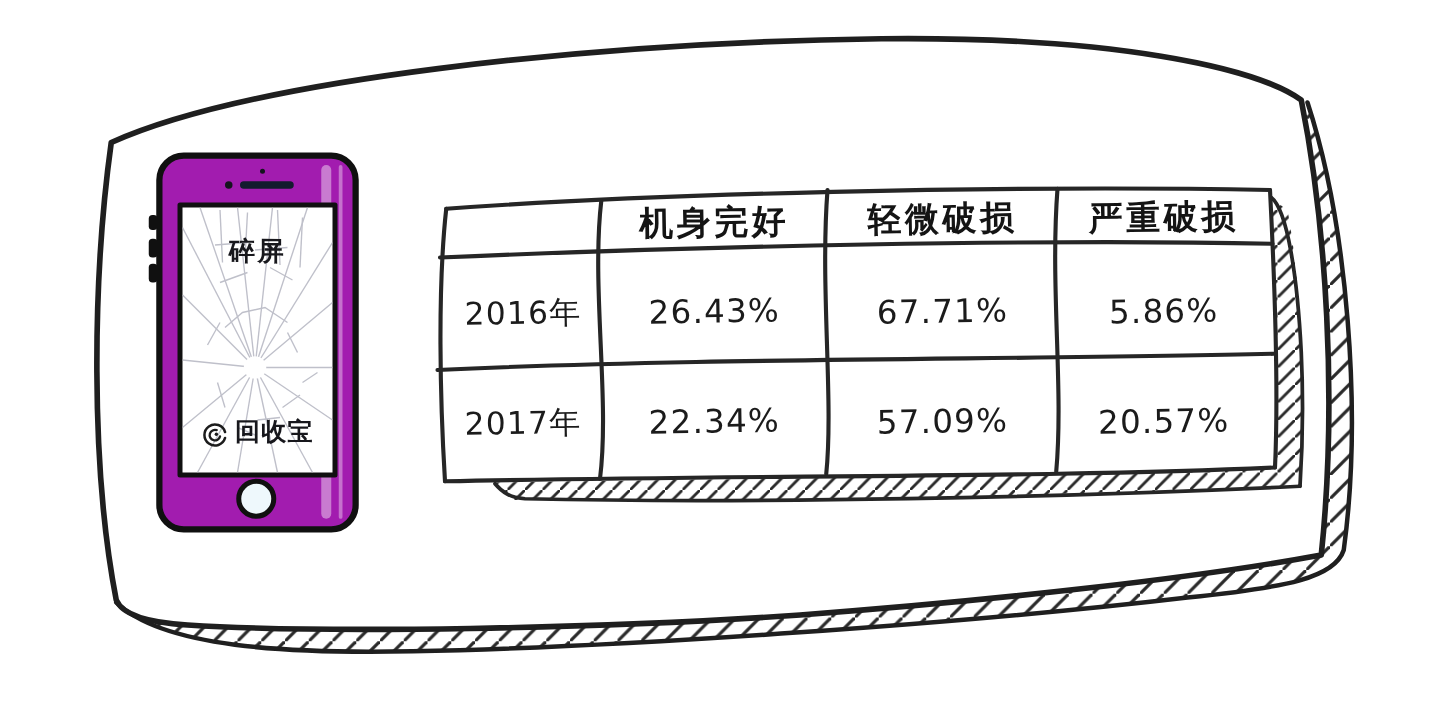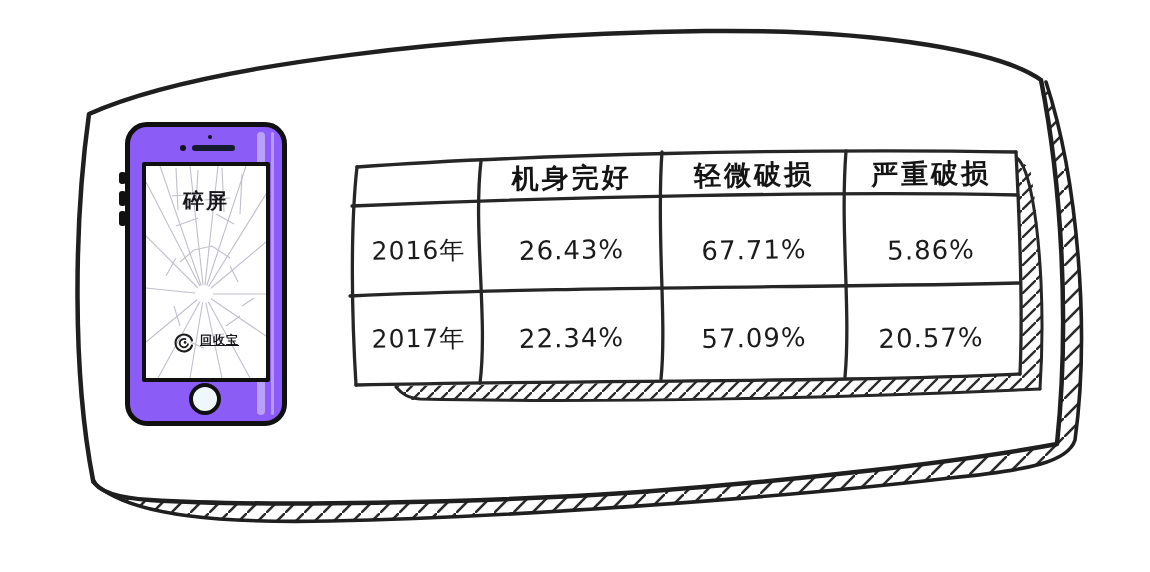--- a/index.html
+++ b/index.html
@@ -5,21 +5,21 @@
   html,body{margin:0;padding:0;background:#ffffff;}
   .canvas{
     position:relative;width:1150px;height:572px;background:#ffffff;
     font-family:"DejaVu Sans",sans-serif;overflow:hidden;color:#1b1b1b;
   }
   .sketch{position:absolute;left:0;top:0;}
 
   
   .phone{
     position:absolute;left:125px;top:122px;width:152px;height:294px;
-    background:#8b5cf6;border:5px solid #101010;border-radius:22px;
+    background:#a21caf;border:5px solid #101010;border-radius:22px;
   }
   .phone .stripe1{position:absolute;right:17px;top:5px;width:8px;height:283px;
     background:rgba(255,255,255,0.42);border-radius:4px;}
   .phone .stripe2{position:absolute;right:8px;top:5px;width:3px;height:283px;
     background:rgba(255,255,255,0.38);border-radius:2px;}
   .phone .top-dot{position:absolute;left:78px;top:8px;width:4px;height:4px;
     background:#14141e;border-radius:50%;}
   .phone .cam-dot{position:absolute;left:50px;top:18px;width:6px;height:6px;
     background:#14141e;border-radius:50%;}
   .phone .speaker{position:absolute;left:62px;top:18px;width:43px;height:6px;
@@ -28,22 +28,22 @@
   .phone .screen{
     position:absolute;left:12px;top:35px;width:120px;height:212px;
     background:#ffffff;border:4px solid #101010;border-radius:2px;
   }
   .screen .caption{
     position:absolute;top:20px;left:0;right:0;text-align:center;
     font-size:21px;font-weight:700;line-height:31px;letter-spacing:2px;color:#17171c;
   }
   .screen .brand{
     position:absolute;top:166px;left:0;right:0;display:flex;
-    justify-content:center;align-items:flex-start;gap:5px;
-    font-size:12px;font-weight:700;color:#17171c;letter-spacing:1px;text-decoration:underline;
+    justify-content:center;align-items:flex-end;gap:5px;
+    font-size:20px;font-weight:700;color:#17171c;letter-spacing:1px;
   }
   .phone .home{
     position:absolute;left:59px;top:256px;width:24px;height:24px;
     background:#eef8fc;border:4px solid #101010;border-radius:50%;
   }
 
   
   .cell{
     position:absolute;display:flex;align-items:center;justify-content:center;
     transform:rotate(-1deg);white-space:nowrap;

